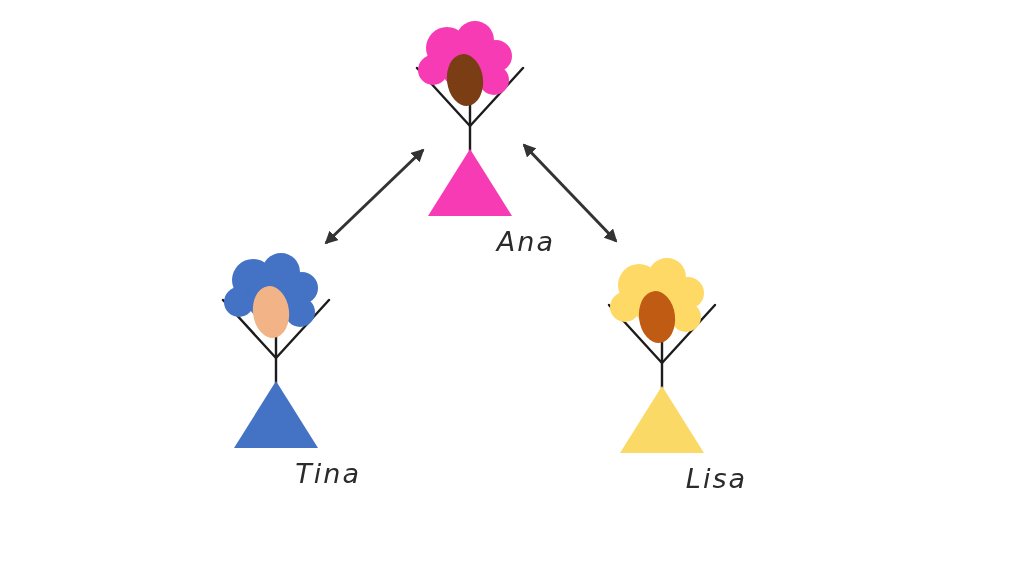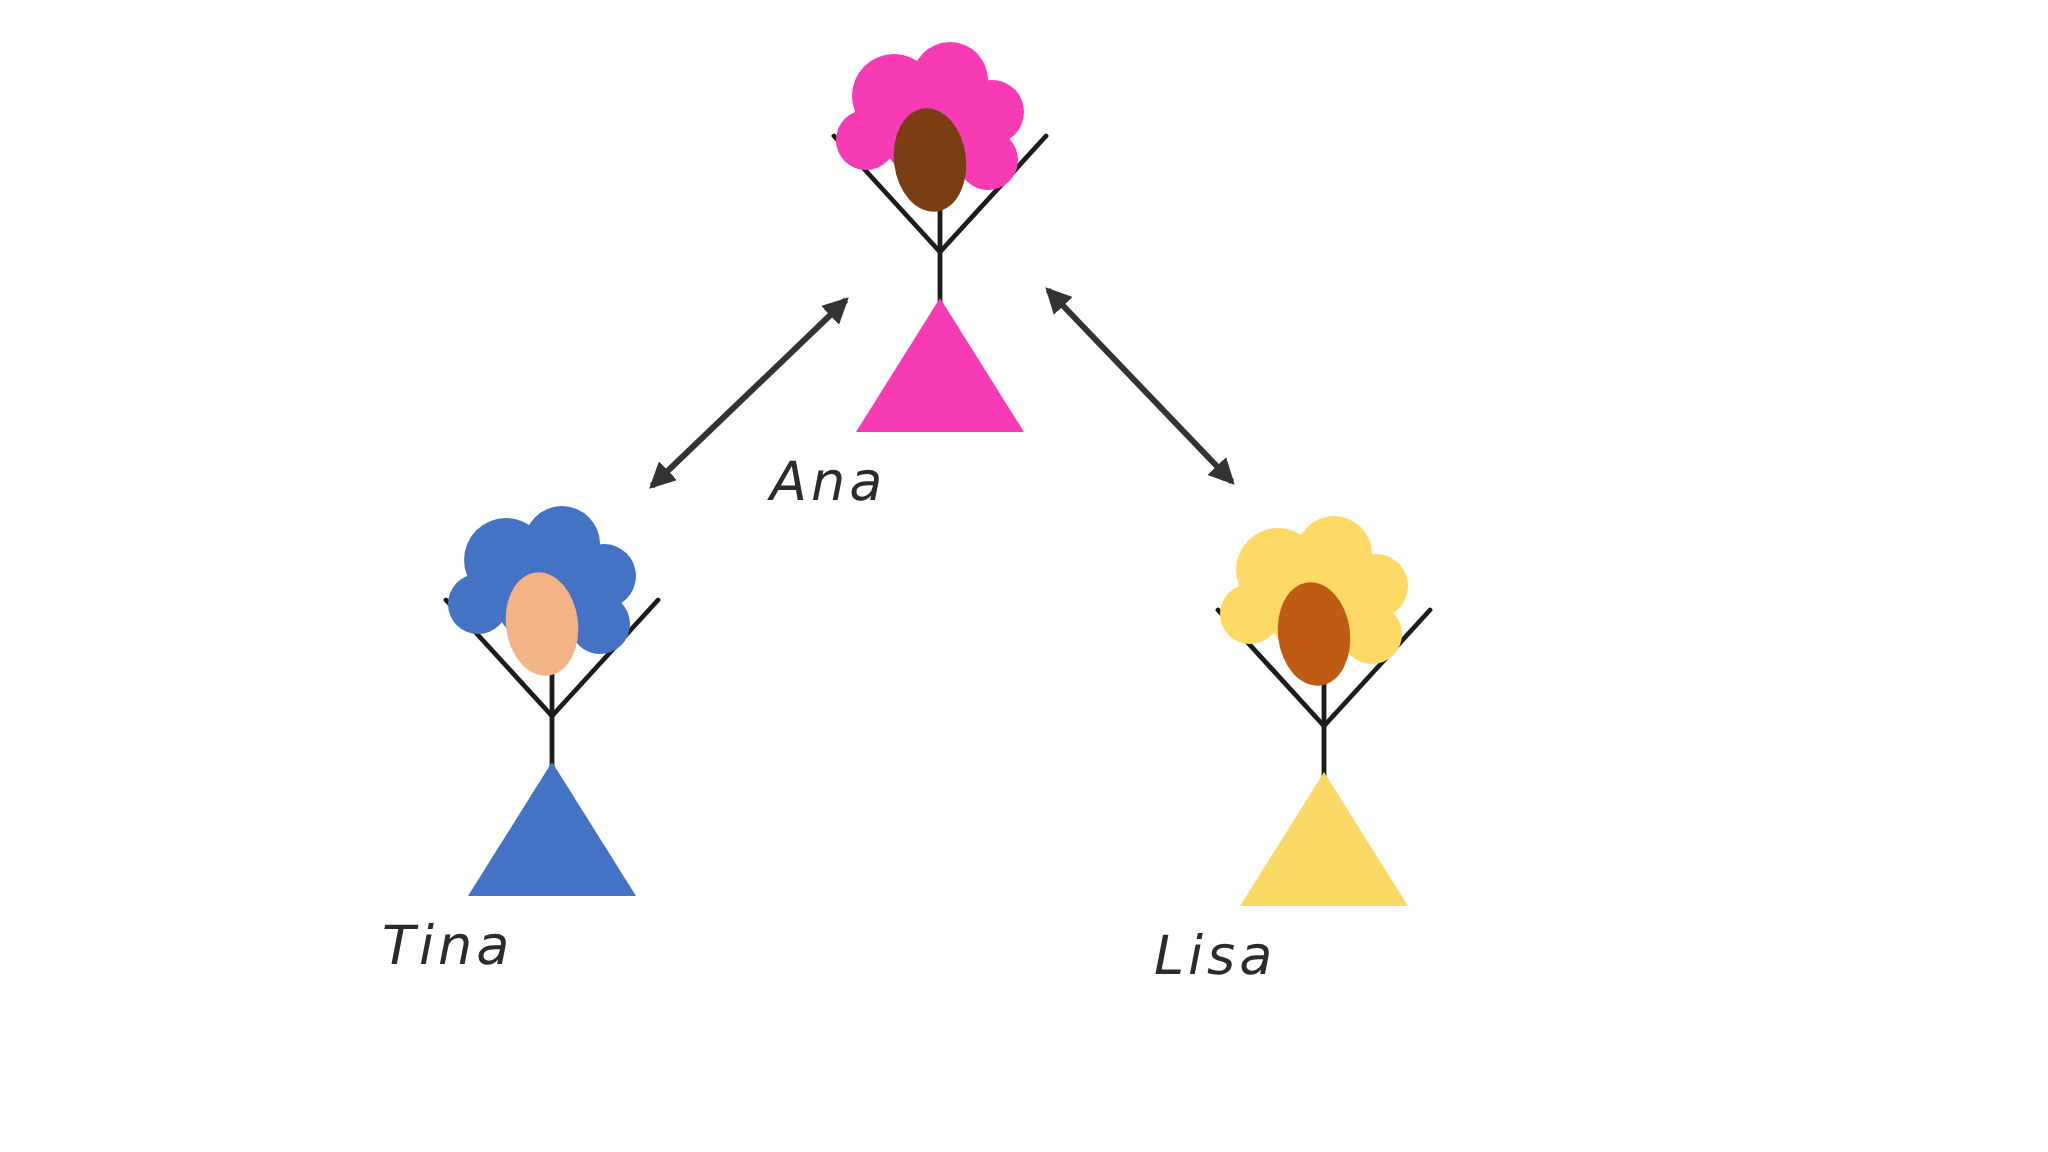--- a/index.html
+++ b/index.html
@@ -16,21 +16,21 @@
   .arrow-layer {
     position: absolute;
     left: 0;
     top: 0;
     width: 1024px;
     height: 576px;
   }
   .person {
     position: absolute;
     width: 170px;
-    text-align: left;
+    text-align: right;
   }
   .person svg {
     display: block;
   }
   .sticks {
     fill: none;
     stroke-width: 2.4;
     stroke-linecap: round;
     stroke-linejoin: round;
   }

